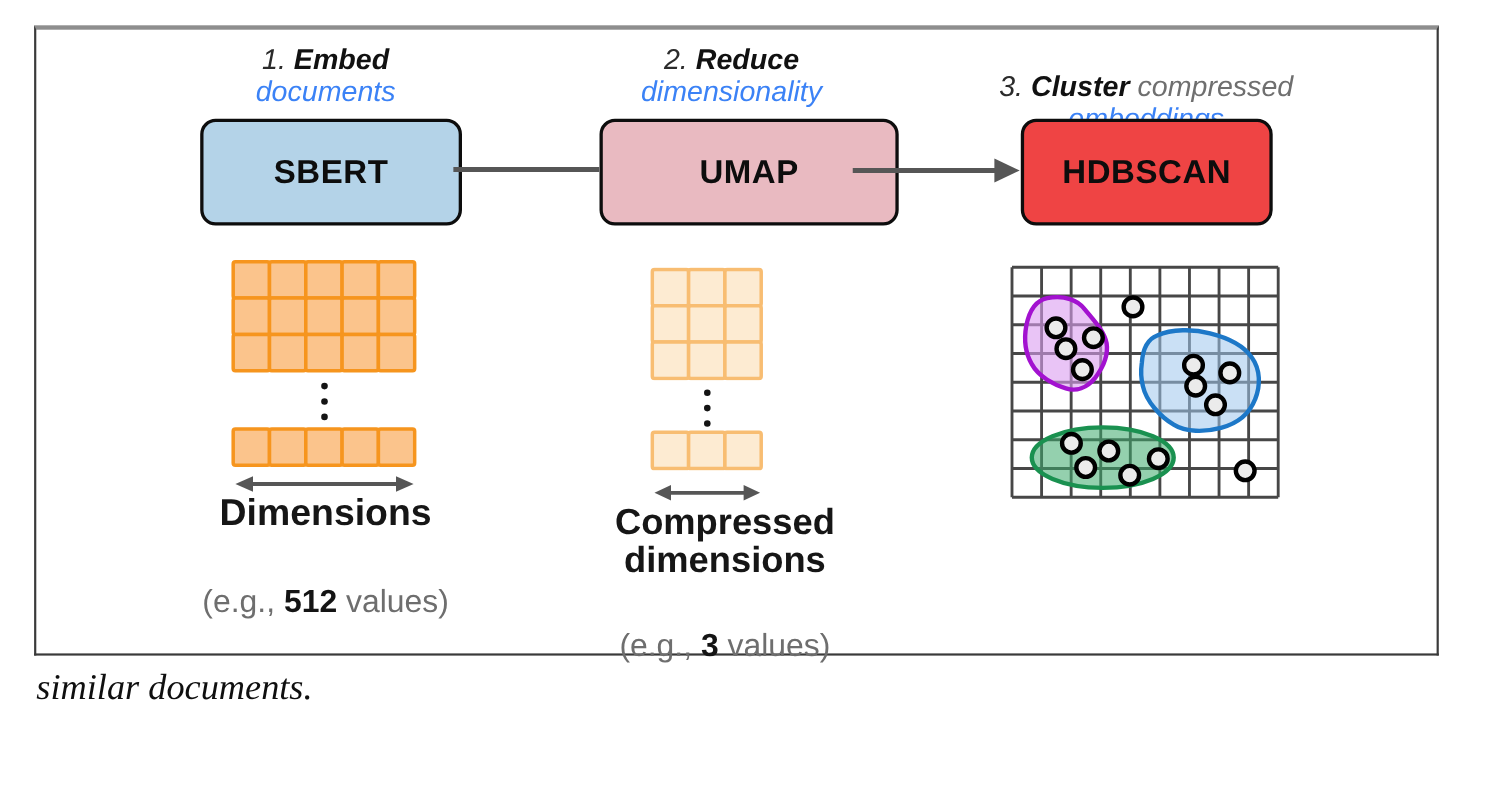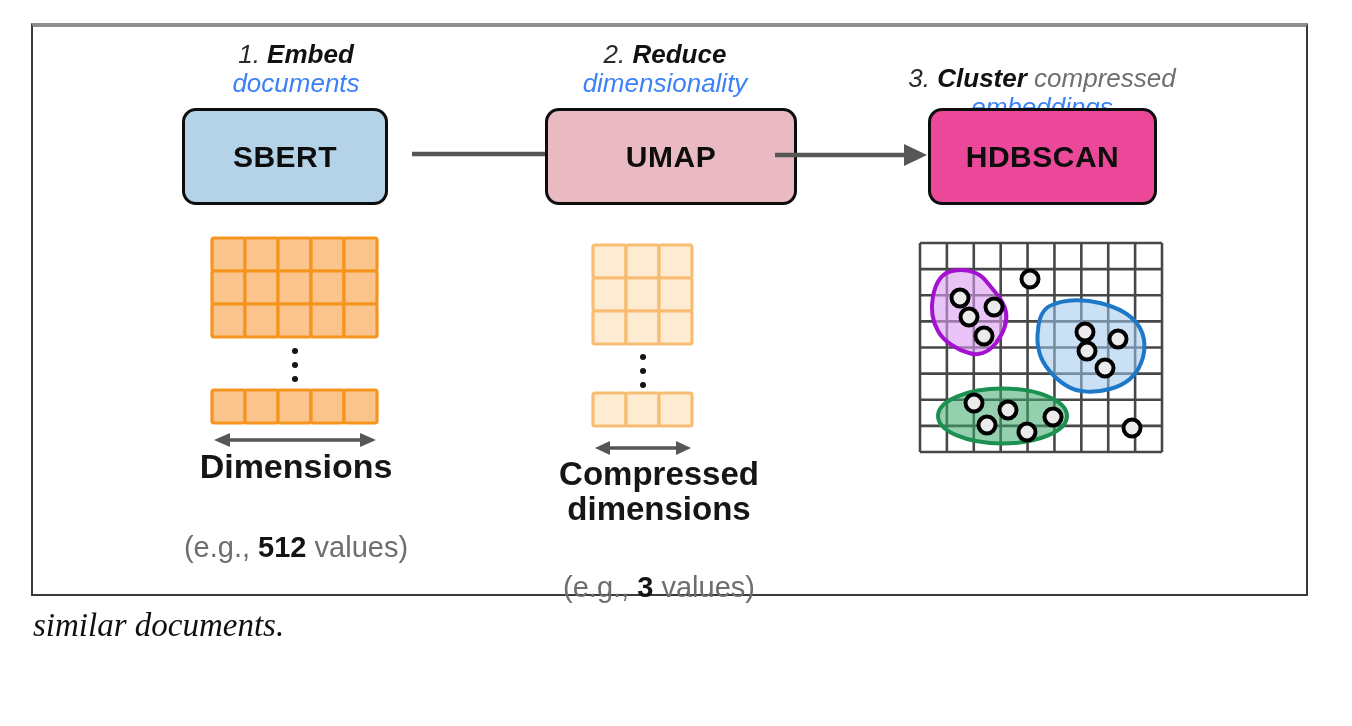--- a/index.html
+++ b/index.html
@@ -43,27 +43,27 @@
 </div>
 <div class="abs step-header" style="left:515px;top:40px;">
   <div><span class="sh-num">2. </span><span class="sh-key">Reduce</span><span class="sh-tail"></span></div>
   <div class="sh-line2">dimensionality</div>
 </div>
 <div class="abs step-header" style="left:892px;top:40px;margin-top:24px;">
   <div><span class="sh-num">3. </span><span class="sh-key">Cluster</span><span class="sh-tail"> compressed</span></div>
   <div class="sh-line2">embeddings</div>
 </div>
 
-<div class="abs pipe-box" style="left: 182px; top: 108px; width: 206px; background-color: rgb(180, 211, 232);">
+<div class="abs pipe-box" style="left: 182px; top: 108px; width: 238px; background-color: rgb(180, 211, 232);">
     <span>SBERT</span>
   </div>
-<div class="abs pipe-box" style="left: 545px; top: 108px; width: 252px; background-color: rgb(233, 186, 193);">
+<div class="abs pipe-box" style="left: 545px; top: 108px; width: 272px; background-color: rgb(233, 186, 193);">
     <span>UMAP</span>
   </div>
-<div class="abs pipe-box" style="left: 928px; top: 108px; width: 229px; background-color: #ec4899; text-align: right;">
+<div class="abs pipe-box" style="left: 928px; top: 108px; width: 229px; background-color: #ef4444; text-align: right;">
     <span>HDBSCAN</span>
   </div>
 
 <svg class="abs" style="left:412px;top:146px;" width="133" height="16">
   <line x1="0" y1="8" x2="133" y2="8" stroke="#565656" stroke-width="4.5"></line>
 </svg>
 <svg class="abs" style="left:775px;top:140px;" width="153" height="30">
   <line x1="0" y1="15" x2="132" y2="15" stroke="#565656" stroke-width="4.5"></line>
   <polygon points="129,4 152,15 129,26" fill="#565656"></polygon>
 </svg>

